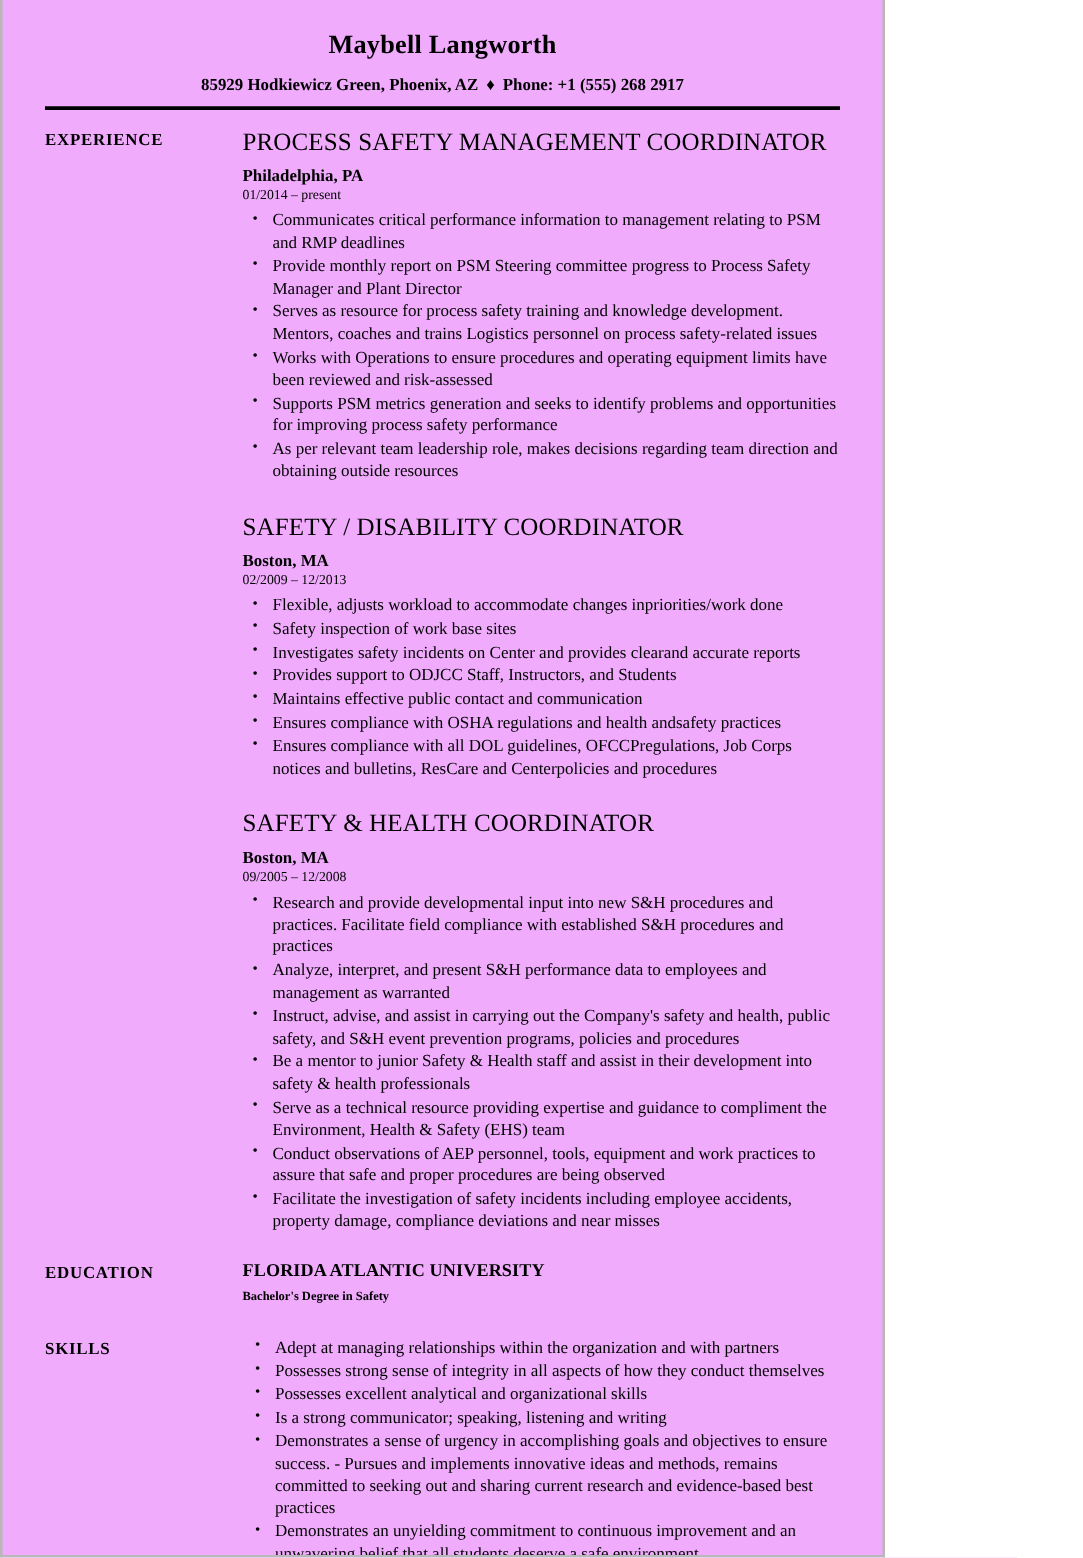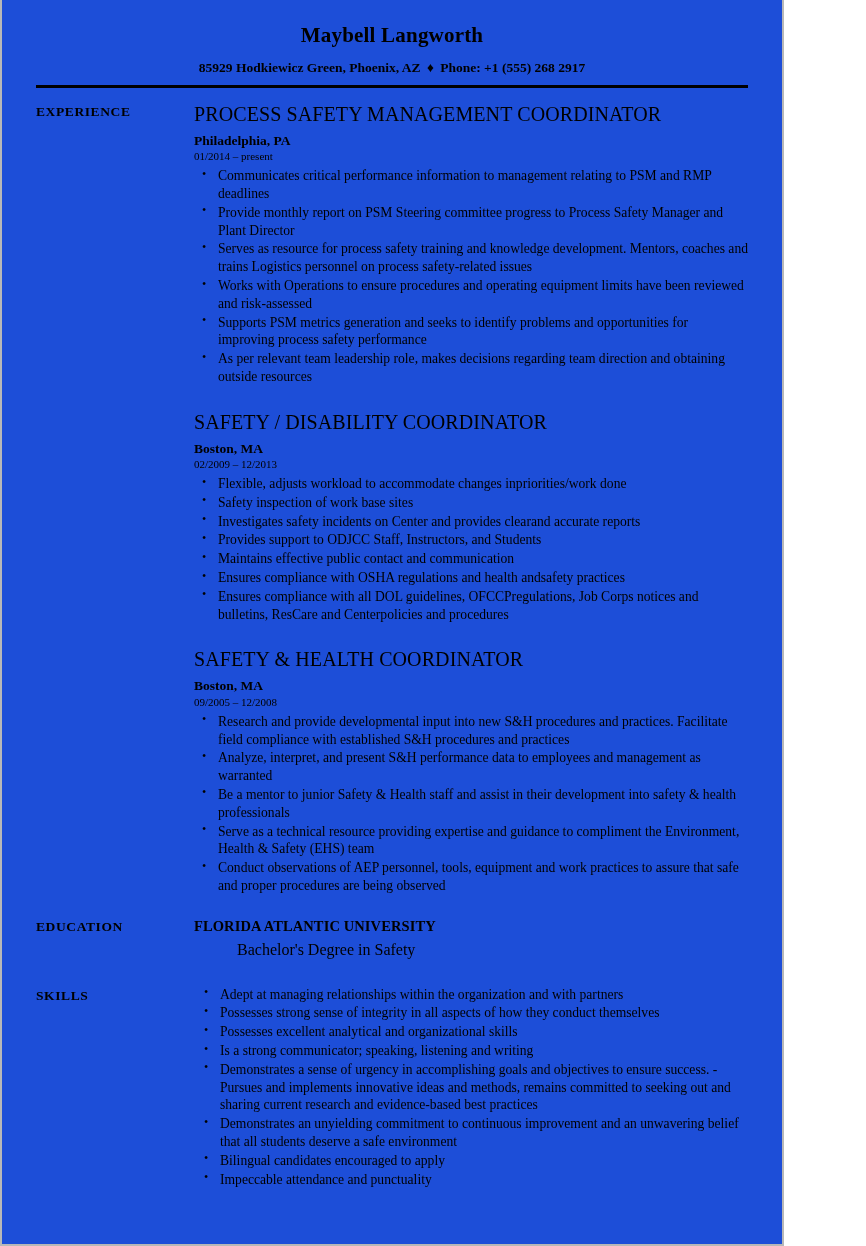--- a/index.html
+++ b/index.html
@@ -7,24 +7,24 @@
     margin: 0;
     padding: 0;
     background: #ffffff;
   }
   body {
     font-family: "Liberation Serif", "DejaVu Serif", serif;
     color: #000000;
   }
   .page {
     position: relative;
-    width: 784px;
+    width: 708px;
     height: 1246px;
     box-sizing: border-box;
-    background: #1d4ed8;
+    background: #f0abfc;
     border-left: 2px solid #b8b8b8;
     border-right: 2px solid #b8b8b8;
     border-bottom: 2px solid #b8b8b8;
     overflow: hidden;
   }
   .page-inner {
     position: absolute;
     left: 0; right: 0; top: 0;
     padding: 0 34px;
   }
@@ -133,25 +133,24 @@
   #skills-section ul.bullets > li::before { left: 10px; }
 
   
   .edu-school {
     font-size: 14.5px;
     font-weight: bold;
     letter-spacing: 0.1px;
     line-height: 1.25;
   }
   .edu-degree {
-    font-size: 16px;
-    font-weight: normal;
+    font-size: 10px;
+    font-weight: bold;
     line-height: 1.3;
     margin-top: 5px;
-    margin-left: 43px;
   }
 </style>
 </head>
 <body>
 
 <div class="page">
   <div class="page-inner">
 
     <div class="resume-header">
       <div class="cand-name">Maybell Langworth</div>
@@ -198,23 +197,25 @@
           </ul>
         </div>
 
         <div class="job">
           <div class="job-title">SAFETY &amp; HEALTH COORDINATOR</div>
           <div class="job-location">Boston, MA</div>
           <div class="job-dates">09/2005 – 12/2008</div>
           <ul class="bullets">
             <li>Research and provide developmental input into new S&amp;H procedures and practices. Facilitate field compliance with established S&amp;H procedures and practices</li>
             <li>Analyze, interpret, and present S&amp;H performance data to employees and management as warranted</li>
+            <li>Instruct, advise, and assist in carrying out the Company's safety and health, public safety, and S&amp;H event prevention programs, policies and procedures</li>
             <li>Be a mentor to junior Safety &amp; Health staff and assist in their development into safety &amp; health professionals</li>
             <li>Serve as a technical resource providing expertise and guidance to compliment the Environment, Health &amp; Safety (EHS) team</li>
             <li>Conduct observations of AEP personnel, tools, equipment and work practices to assure that safe and proper procedures are being observed</li>
+            <li>Facilitate the investigation of safety incidents including employee accidents, property damage, compliance deviations and near misses</li>
           </ul>
         </div>
 
       </div>
     </div>
 
     <div class="section" id="education-section">
       <div class="section-label-col">
         <div class="section-label">EDUCATION</div>
       </div>

